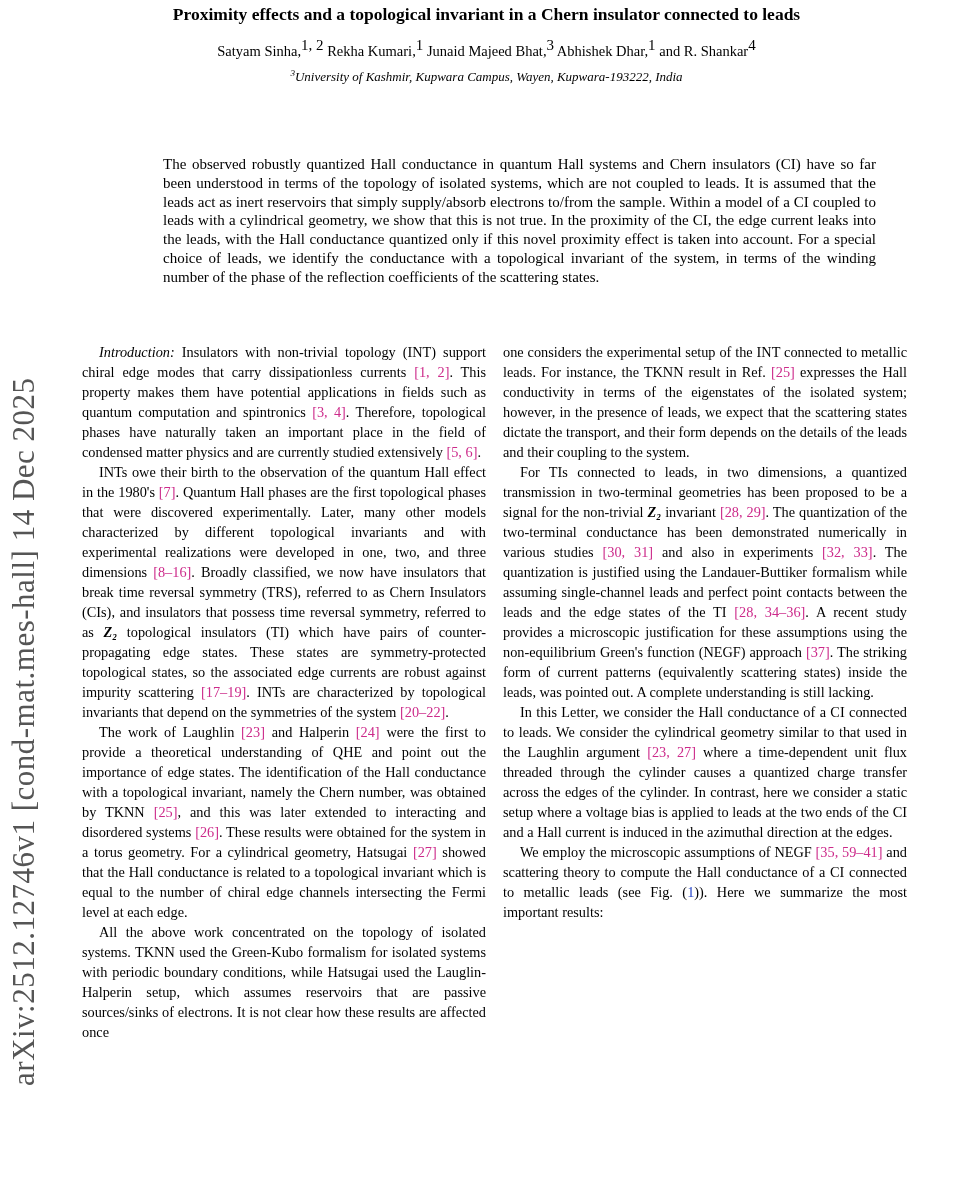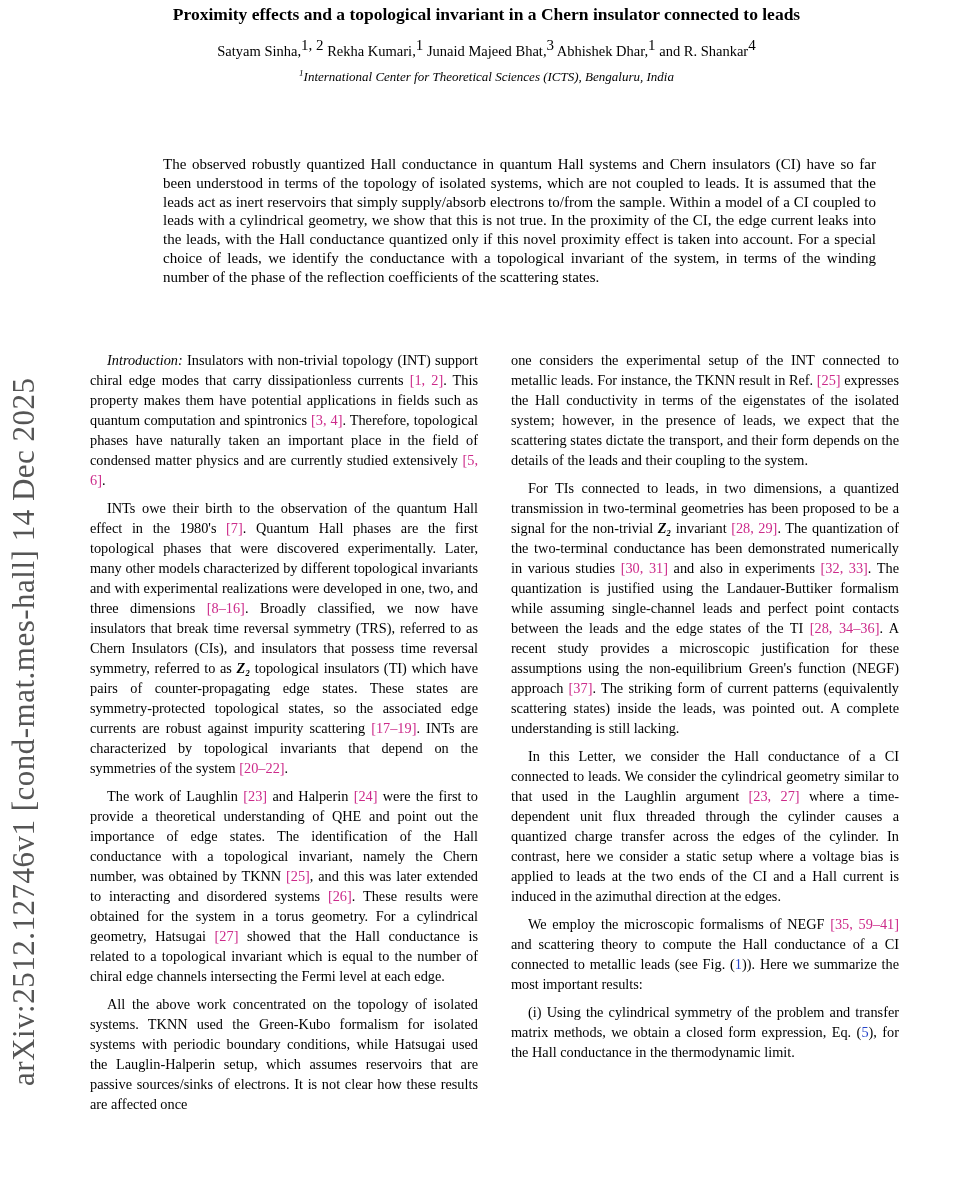--- a/index.html
+++ b/index.html
@@ -37,45 +37,44 @@
     font-size: 15px; line-height: 18.8px; text-align: justify;
   }
 
   .col {
     position: absolute; top: 342px; width: 404px; height: 860px; overflow: hidden;
     font-size: 14.3px; line-height: 20px; text-align: justify;
   }
   .colL { left: 82px; }
   .colR { left: 503px; }
 
-  .para { margin: 8px; text-indent: 17px; }
+  .para { margin: 0; text-indent: 17px; }
   .para.noindent { text-indent: 0; }
 
   .cite { color: var(--cite, #cc2a8a); }
   .link { color: var(--link, #2645c9); }
   .math { font-style: italic; font-weight: bold; }
   .italic { font-style: italic; }
 </style>
 </head>
 <body>
 
 <div class="page">
   <div class="stamp">arXiv:2512.12746v1  [cond-mat.mes-hall]  14 Dec 2025</div>
   <h1 class="title">Proximity effects and a topological invariant in a Chern insulator connected to leads</h1>
   <div class="authors"><span>Satyam Sinha,<sup>1, 2</sup></span><span> Rekha Kumari,<sup>1</sup></span><span> Junaid Majeed Bhat,<sup>3</sup></span><span> Abhishek Dhar,<sup>1</sup></span><span> and R. Shankar<sup>4</sup></span></div>
   <div class="affils">
-      <div class="aff"><sup>1</sup>International Center for Theoretical Sciences (ICTS), Bengaluru, India</div>
+      <div class="aff"><sup>3</sup>University of Kashmir, Kupwara Campus, Wayen, Kupwara-193222, India</div>
     </div>
   <div class="abstract">The observed robustly quantized Hall conductance in quantum Hall systems and Chern insulators (CI) have so far been understood in terms of the topology of isolated systems, which are not coupled to leads. It is assumed that the leads act as inert reservoirs that simply supply/absorb electrons to/from the sample. Within a model of a CI coupled to leads with a cylindrical geometry, we show that this is not true. In the proximity of the CI, the edge current leaks into the leads, with the Hall conductance quantized only if this novel proximity effect is taken into account. For a special choice of leads, we identify the conductance with a topological invariant of the system, in terms of the winding number of the phase of the reflection coefficients of the scattering states.</div>
   <div class="col colL">
       <p class="para"><span class="italic">Introduction:</span><span>  Insulators with non-trivial topology (INT) support chiral edge modes that carry dissipationless currents </span><span class="cite">[1, 2]</span><span>. This property makes them have potential applications in fields such as quantum computation and spintronics </span><span class="cite">[3, 4]</span><span>. Therefore, topological phases have naturally taken an important place in the field of condensed matter physics and are currently studied extensively </span><span class="cite">[5, 6]</span><span>.</span></p>
       <p class="para"><span>INTs owe their birth to the observation of the quantum Hall effect in the 1980's </span><span class="cite">[7]</span><span>. Quantum Hall phases are the first topological phases that were discovered experimentally. Later, many other models characterized by different topological invariants and with experimental realizations were developed in one, two, and three dimensions </span><span class="cite">[8–16]</span><span>. Broadly classified, we now have insulators that break time reversal symmetry (TRS), referred to as Chern Insulators (CIs), and insulators that possess time reversal symmetry, referred to as </span><span class="math">Z₂</span><span> topological insulators (TI) which have pairs of counter-propagating edge states. These states are symmetry-protected topological states, so the associated edge currents are robust against impurity scattering </span><span class="cite">[17–19]</span><span>. INTs are characterized by topological invariants that depend on the symmetries of the system </span><span class="cite">[20–22]</span><span>.</span></p>
       <p class="para"><span>The work of Laughlin </span><span class="cite">[23]</span><span> and Halperin </span><span class="cite">[24]</span><span> were the first to provide a theoretical understanding of QHE and point out the importance of edge states. The identification of the Hall conductance with a topological invariant, namely the Chern number, was obtained by TKNN </span><span class="cite">[25]</span><span>, and this was later extended to interacting and disordered systems </span><span class="cite">[26]</span><span>. These results were obtained for the system in a torus geometry. For a cylindrical geometry, Hatsugai </span><span class="cite">[27]</span><span> showed that the Hall conductance is related to a topological invariant which is equal to the number of chiral edge channels intersecting the Fermi level at each edge.</span></p>
       <p class="para"><span>All the above work concentrated on the topology of isolated systems. TKNN used the Green-Kubo formalism for isolated systems with periodic boundary conditions, while Hatsugai used the Lauglin-Halperin setup, which assumes reservoirs that are passive sources/sinks of electrons. It is not clear how these results are affected once</span></p>
     </div>
   <div class="col colR">
       <p class="para noindent"><span>one considers the experimental setup of the INT connected to metallic leads. For instance, the TKNN result in Ref. </span><span class="cite">[25]</span><span> expresses the Hall conductivity in terms of the eigenstates of the isolated system; however, in the presence of leads, we expect that the scattering states dictate the transport, and their form depends on the details of the leads and their coupling to the system.</span></p>
       <p class="para"><span>For TIs connected to leads, in two dimensions, a quantized transmission in two-terminal geometries has been proposed to be a signal for the non-trivial </span><span class="math">Z₂</span><span> invariant </span><span class="cite">[28, 29]</span><span>. The quantization of the two-terminal conductance has been demonstrated numerically in various studies </span><span class="cite">[30, 31]</span><span> and also in experiments </span><span class="cite">[32, 33]</span><span>. The quantization is justified using the Landauer-Buttiker formalism while assuming single-channel leads and perfect point contacts between the leads and the edge states of the TI </span><span class="cite">[28, 34–36]</span><span>. A recent study provides a microscopic justification for these assumptions using the non-equilibrium Green's function (NEGF) approach </span><span class="cite">[37]</span><span>. The striking form of current patterns (equivalently scattering states) inside the leads, was pointed out. A complete understanding is still lacking.</span></p>
       <p class="para"><span>In this Letter, we consider the Hall conductance of a CI connected to leads. We consider the cylindrical geometry similar to that used in the Laughlin argument </span><span class="cite">[23, 27]</span><span> where a time-dependent unit flux threaded through the cylinder causes a quantized charge transfer across the edges of the cylinder. In contrast, here we consider a static setup where a voltage bias is applied to leads at the two ends of the CI and a Hall current is induced in the azimuthal direction at the edges.</span></p>
-      <p class="para"><span>We employ the microscopic formalisms of NEGF </span><span class="cite">[35, 59–41]</span><span> and scattering theory to compute the Hall conductance of a CI connected to metallic leads (see Fig. (</span><span class="link">1</span><span>)). Here we summarize the most important results:</span></p>
-      <p class="para"><span>(i) Using the cylindrical symmetry of the problem and transfer matrix methods, we obtain a closed form expression, Eq. (</span><span class="link">5</span><span>), for the Hall conductance in the thermodynamic limit.</span></p>
+      <p class="para"><span>We employ the microscopic assumptions of NEGF </span><span class="cite">[35, 59–41]</span><span> and scattering theory to compute the Hall conductance of a CI connected to metallic leads (see Fig. (</span><span class="link">1</span><span>)). Here we summarize the most important results:</span></p>
     </div>
 </div>
 
 </body></html>

